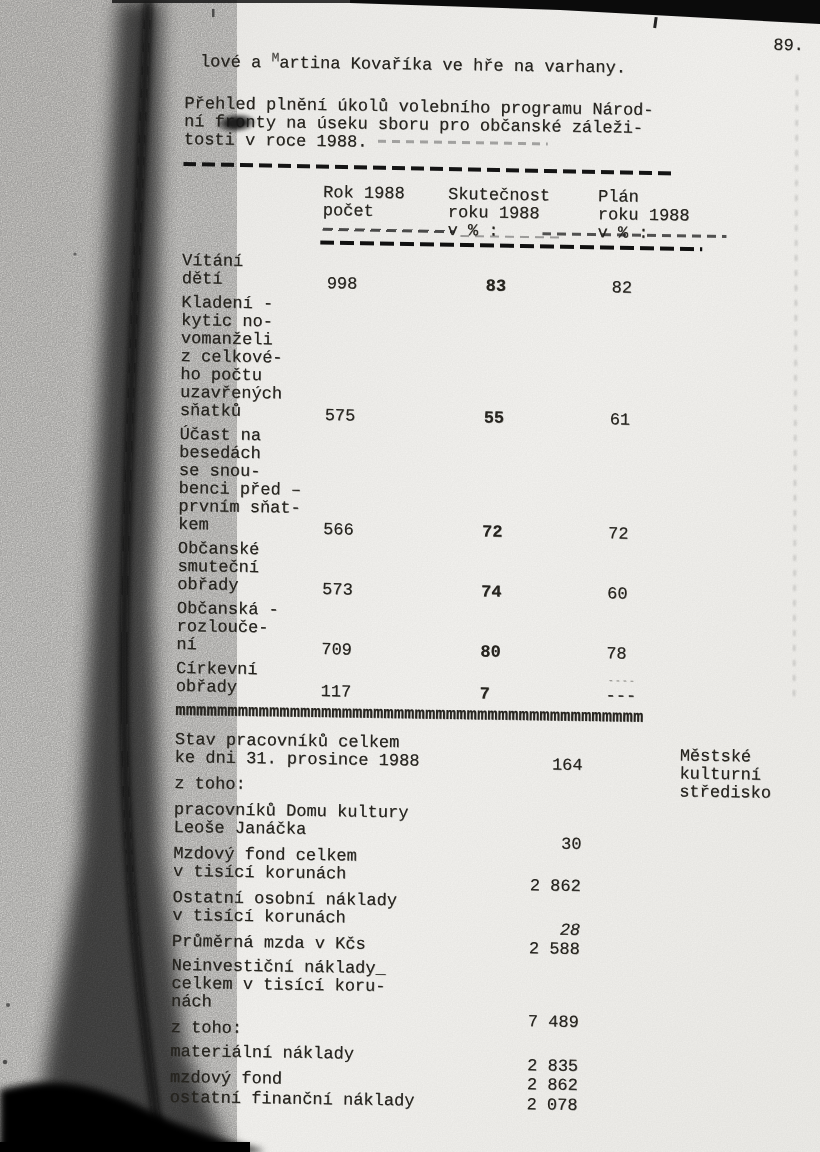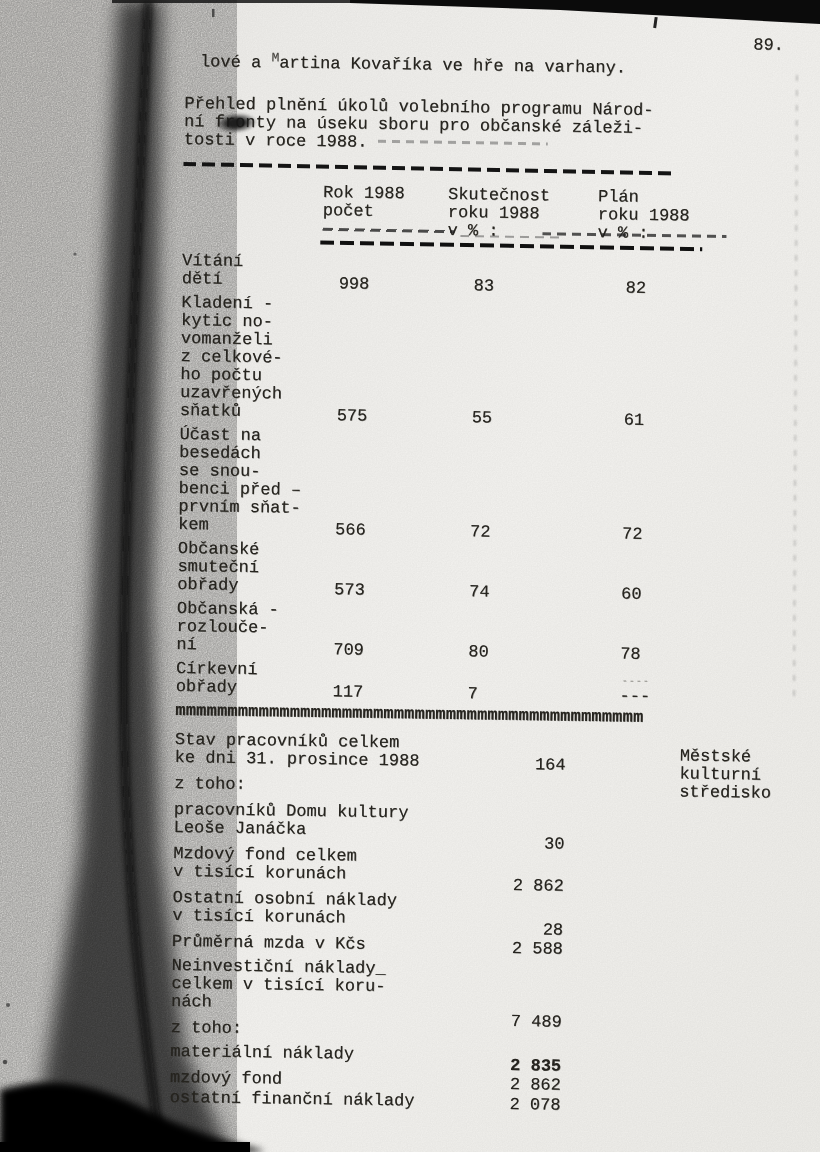--- a/index.html
+++ b/index.html
@@ -17,56 +17,56 @@
     text-shadow:0.4px 0.4px 0.6px rgba(25,23,18,0.5);
   }
   .abs{position:absolute;}
   .nowrap{white-space:nowrap;}
   .sup{vertical-align:6px;font-size:13px;opacity:.8;}
   
   .dashrule{height:4px;background:repeating-linear-gradient(90deg,#141414 0 13px,transparent 13px 19px);}
   .dashfaint{display:inline-block;width:170px;height:3px;opacity:.4;margin-left:10px;vertical-align:4px;
     background:repeating-linear-gradient(90deg,#333 0 8px,transparent 8px 14px);}
   
-  #page-number{left:753px;top:28px;}
+  #page-number{left:773px;top:28px;}
   #intro{left:200px;top:48px;}
   #heading{left:185px;top:95px;width:500px;}
   #rule1{left:185px;top:163px;width:493px;transform:rotate(0.25deg);}
   
   #table{left:185px;top:182px;width:520px;}
   .thead{position:relative;height:70px;}
   .hcell{position:absolute;top:0;}
   .h1{left:140px;} .h2{left:265px;} .h3{left:415px;}
   .headrule{position:absolute;left:138px;top:57px;width:382px;height:4px;
     background:repeating-linear-gradient(90deg,#101010 0 14px,transparent 14px 20px);transform:rotate(0.15deg);}
   .td1{position:absolute;left:140px;top:44px;width:132px;height:2.5px;opacity:.8;transform:rotate(0.3deg);
     background:repeating-linear-gradient(90deg,#222 0 10px,transparent 10px 16px);}
   .td2{position:absolute;left:278px;top:49px;width:100px;height:2px;opacity:.4;
     background:repeating-linear-gradient(90deg,#222 0 9px,transparent 9px 15px);}
   .struck{position:relative;display:inline-block;}
   .struck::before{content:"";position:absolute;left:-55px;right:-78px;top:9px;height:2.5px;opacity:.75;
     background:repeating-linear-gradient(90deg,#1d1d1d 0 9px,transparent 9px 15px);}
   .trow{position:relative;margin-bottom:6px;width:520px;}
   .tlabel{width:170px;}
   .tval{position:absolute;bottom:-3px;white-space:nowrap;}
-  .v1{left:145px;margin-left:12px;} .v2{left:292px;} .v3{left:444px;}
+  .v1{left:145px;} .v2{left:304px;font-weight:bold;} .v3{left:430px;}
   .dash-above{display:block;font-size:10px;line-height:7px;opacity:.5;letter-spacing:1px;transform:translate(2px,-3px);}
   #divider{margin-top:2px;font-weight:bold;letter-spacing:.2px;white-space:nowrap;font-size:17px;}
   
   #stats{left:185px;top:731px;width:430px;}
   .stat{position:relative;margin-bottom:8px;}
   .stat:nth-of-type(6){margin-bottom:6px;}
   .stat:nth-of-type(8){margin-bottom:6px;}
   .stat:nth-of-type(10){margin-bottom:2px;}
-  .sval{position:absolute;right:39px;bottom:-2px;white-space:nowrap;}
+  .sval{position:absolute;right:22px;bottom:-2px;white-space:nowrap;}
   .stat:nth-of-type(3) .sval{bottom:-11px;}
   .stat:nth-of-type(4) .sval{bottom:-9px;}
-  .stat:nth-of-type(5) .sval{bottom:-9px;}
+  .stat:nth-of-type(5) .sval{bottom:-9px;font-style:italic;}
   .stat:nth-of-type(7) .sval{bottom:-15px;}
-  .stat:nth-of-type(9) .sval{bottom:-9px;font-weight:bold;}
+  .stat:nth-of-type(9) .sval{bottom:-9px;}
   #side-note{left:690px;top:740px;}
   
   #smudge{position:absolute;left:215px;top:113px;width:42px;height:20px;z-index:3;border-radius:50%;
     background:radial-gradient(ellipse at center,rgba(22,22,22,.95) 28%,rgba(22,22,22,0) 72%);
     filter:blur(1px);transform:rotate(-4deg);}
 </style>
 </head>
 <body>
 
 <svg id="artifacts" width="820" height="1152" viewBox="0 0 820 1152">

